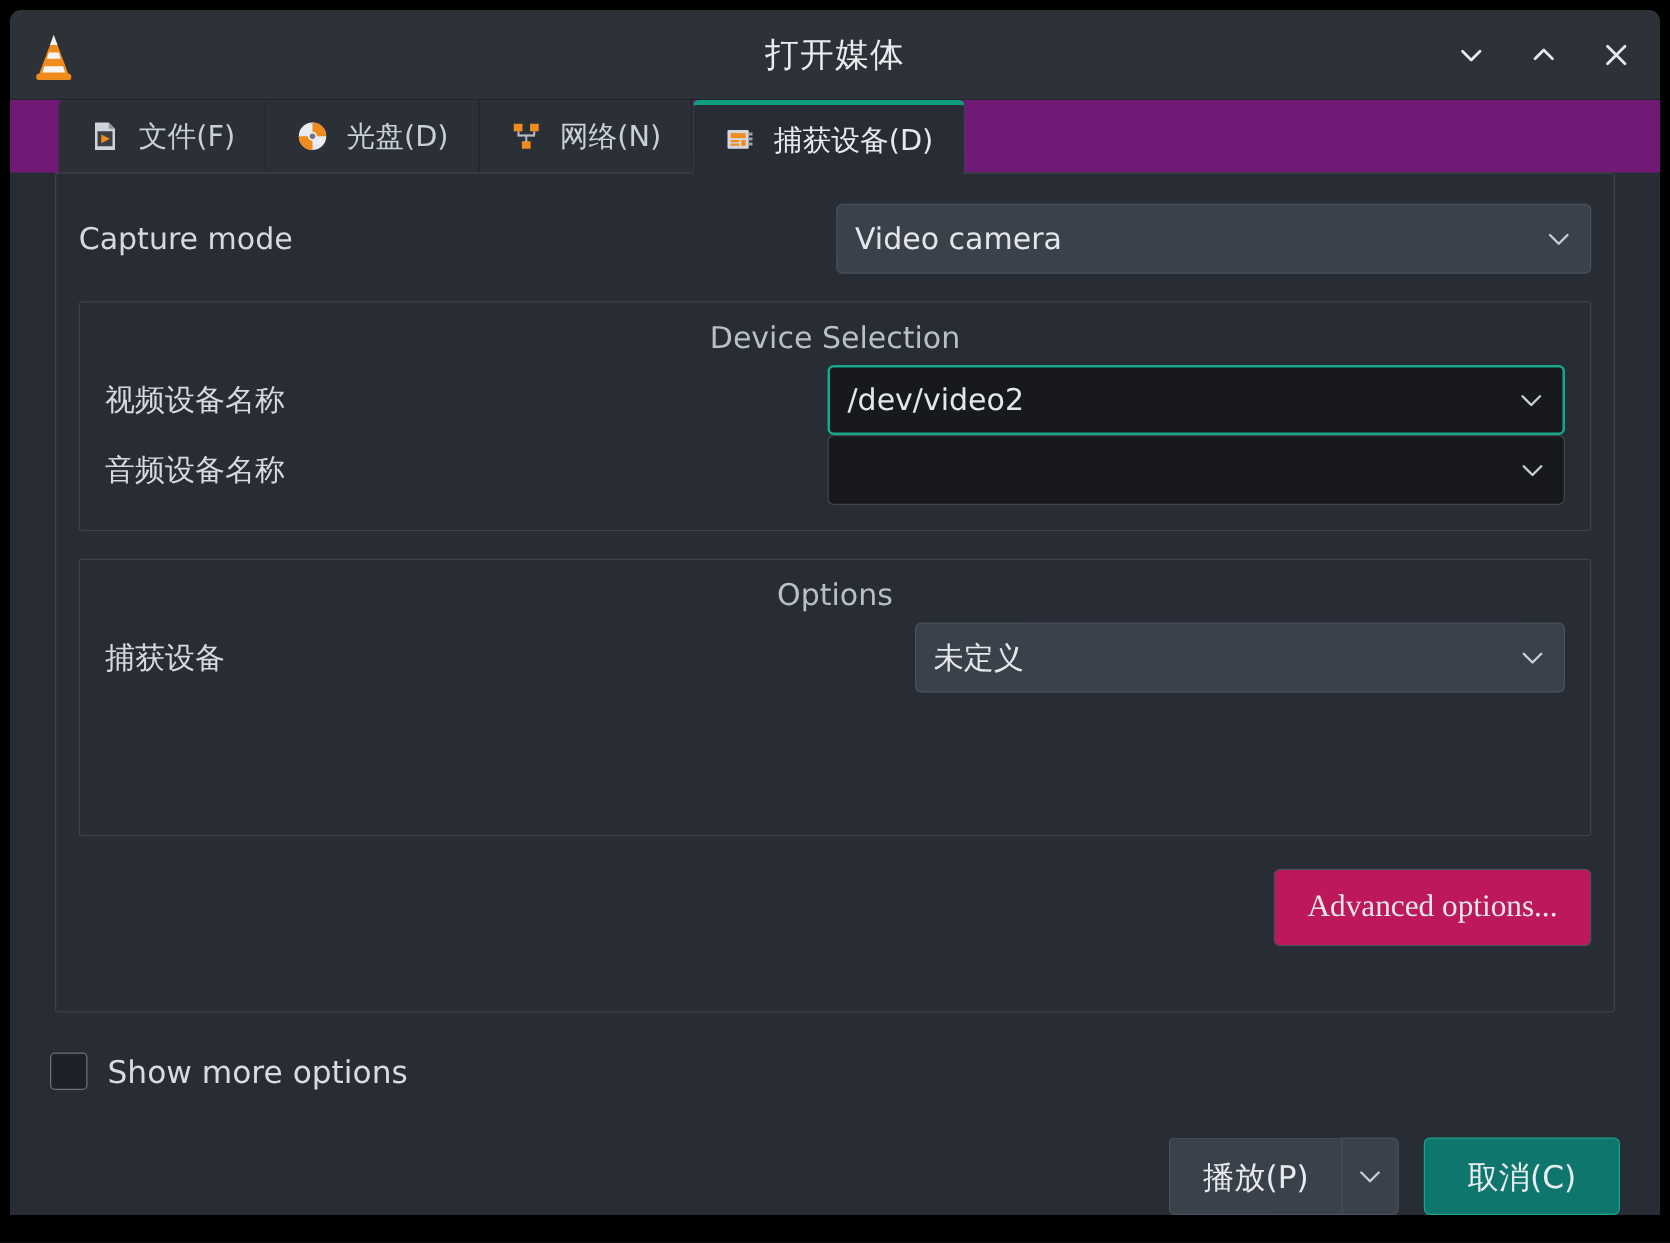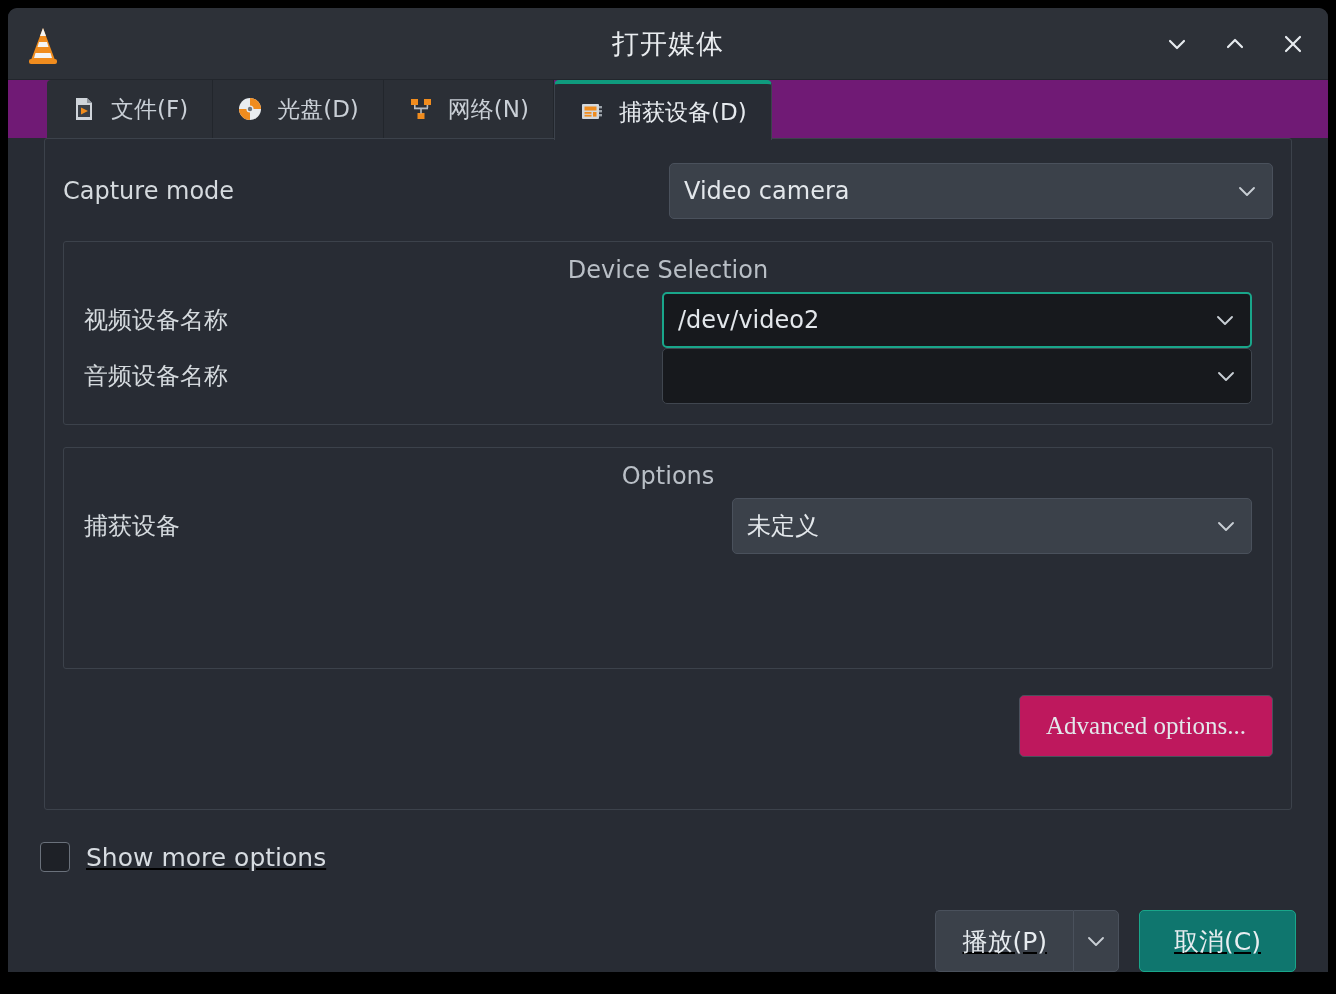--- a/index.html
+++ b/index.html
@@ -218,21 +218,20 @@
     display: flex;
     justify-content: flex-end;
     margin-top: 26px;
   }
   #advanced-options-button { height: 62px; padding: 0 26px; font-size: 25px; }
 
   
   .footer {
     flex: 0 0 auto;
     padding: 0 32px;
-    text-decoration: underline;
   }
   .checkrow {
     display: flex;
     align-items: center;
     gap: 16px;
     height: 62px;
     margin-top: 16px;
     cursor: pointer;
     width: fit-content;
   }

